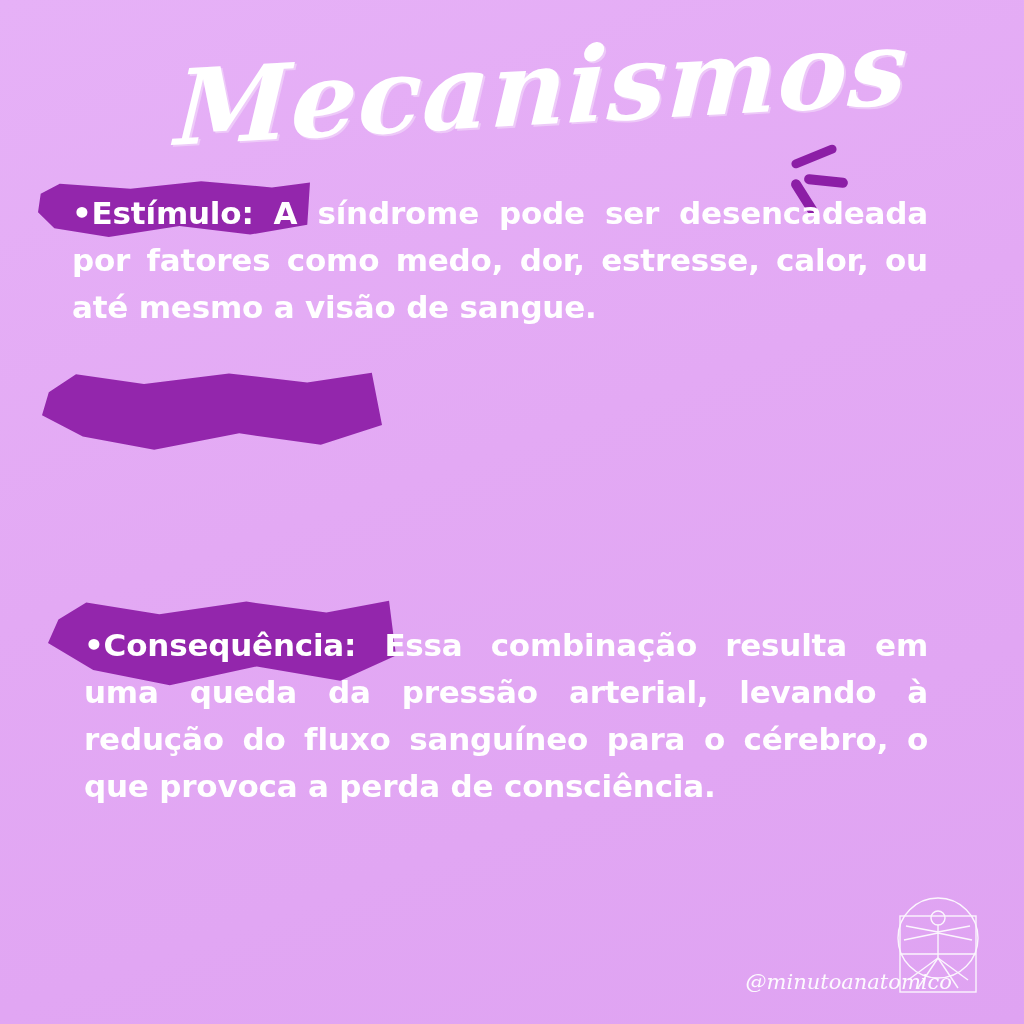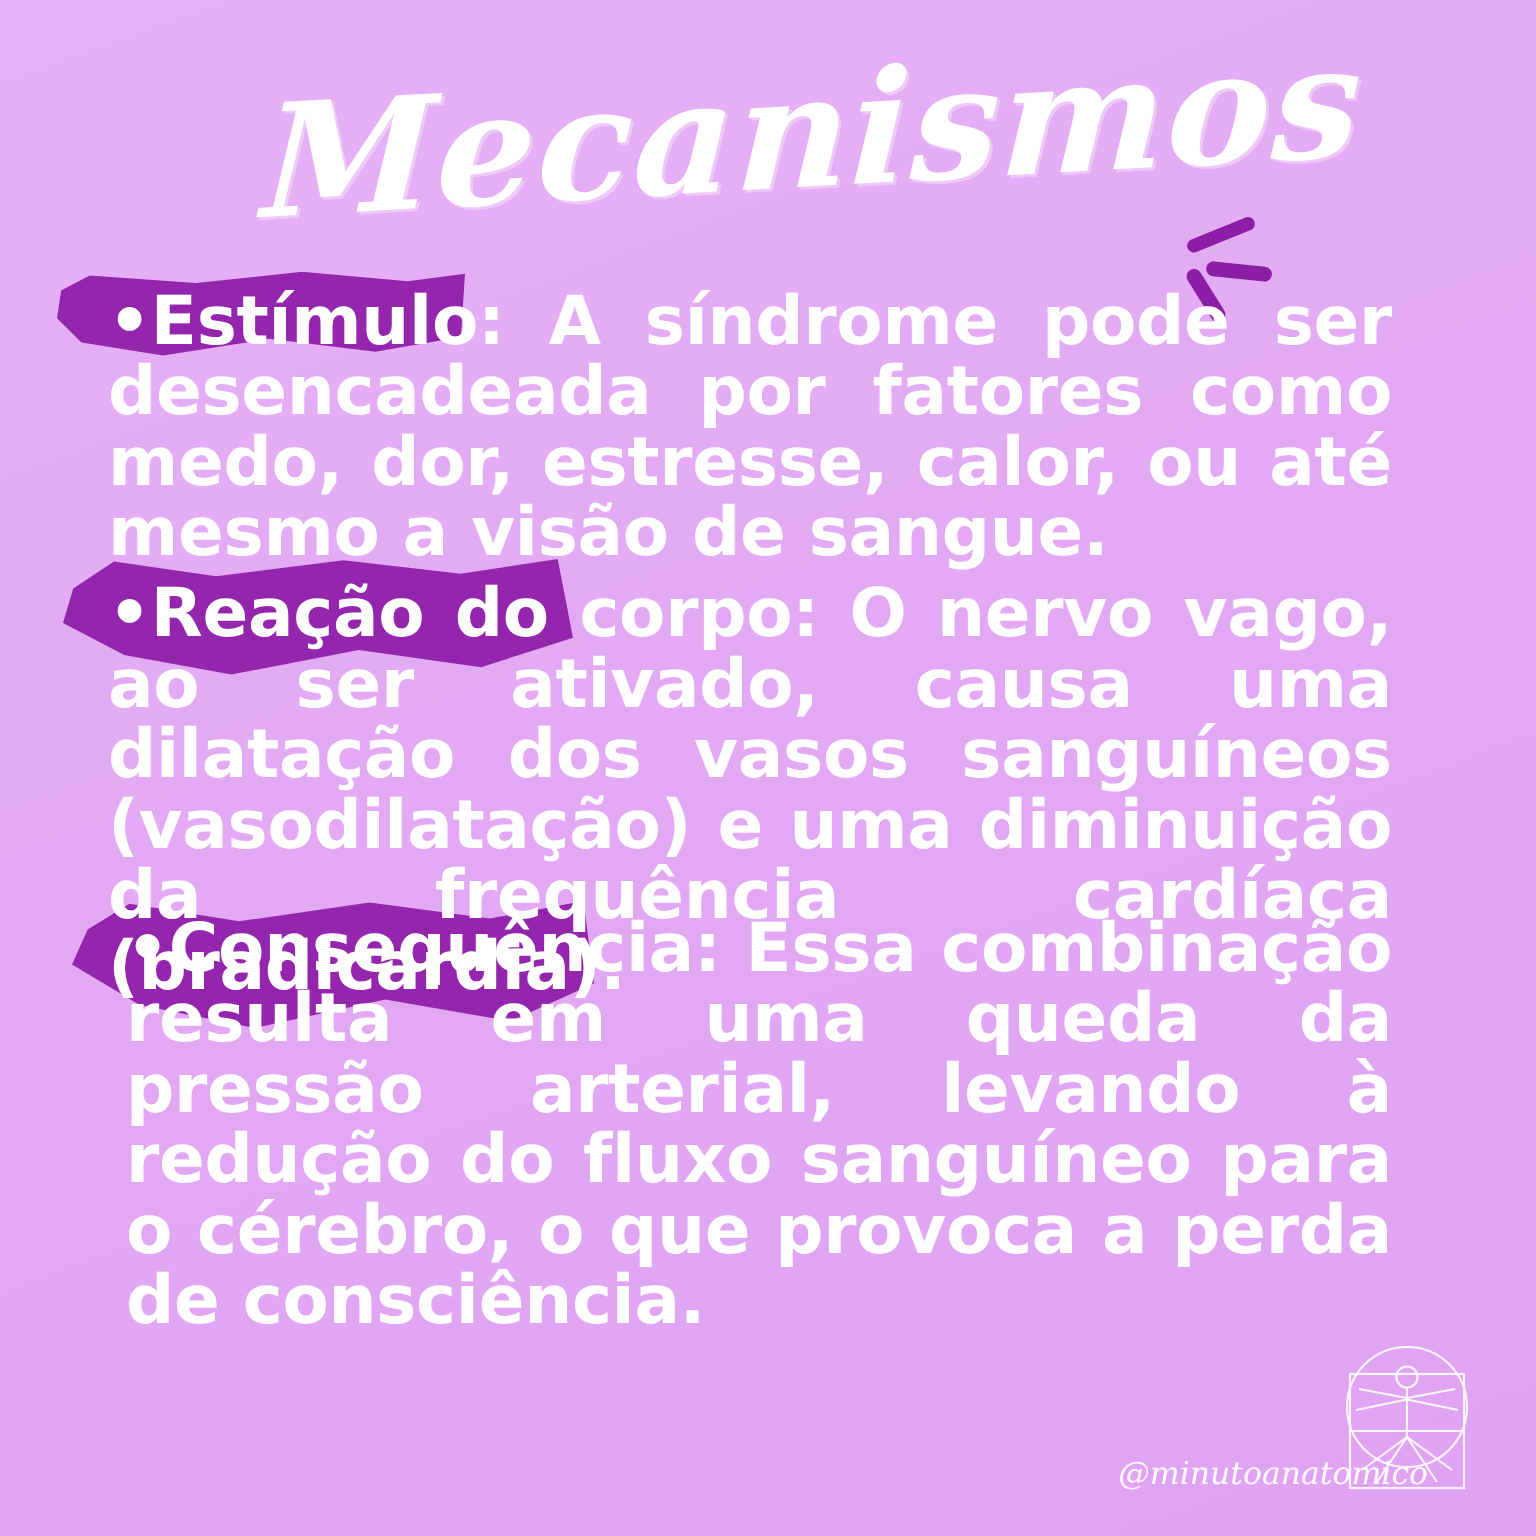--- a/index.html
+++ b/index.html
@@ -93,32 +93,32 @@
     height: 90px;
     clip-path: polygon(3% 24%, 11% 5%, 32% 18%, 57% 4%, 80% 16%, 98% 3%, 100% 64%, 84% 92%, 60% 76%, 35% 97%, 13% 80%, 0 50%);
   }
 
   .para {
     position: relative;
     z-index: 2;
     color: #ffffff;
     font-family: "DejaVu Sans", sans-serif;
     font-weight: 700;
-    font-size: 45px;
+    font-size: 31px;
     line-height: 47px;
     text-align: justify;
     text-justify: inter-word;
     letter-spacing: -0.2px;
   }
   .para b { font-weight: 800; }
   .para .lead { font-weight: 800; }
 
   #p1 { top: 190px; }
   #p2 { top: 385px; }
-  #p3 { top: 608px; }
+  #p3 { top: 622px; }
   #p3 .para { padding-left: 12px; }
 
   
   .watermark {
     position: absolute;
     right: 22px;
     bottom: 16px;
     width: 300px;
     height: 120px;
   }
@@ -156,23 +156,20 @@
       <span class="ta3"></span>
     </div>
   </div>
 
   <div class="highlight hl-a"></div>
   <div class="block" id="p1">
     <div class="para"><b class="lead">•Estímulo:</b><span> A síndrome pode ser desencadeada por fatores como medo, dor, estresse, calor, ou até mesmo a visão de sangue.</span></div>
   </div>
 
   <div class="highlight hl-b"></div>
-  <div class="block" id="p2">
-    <div class="para"><b class="lead">•Reação do corpo</b><span>: O nervo vago, ao ser ativado, causa uma dilatação dos vasos sanguíneos (vasodilatação) e uma diminuição da frequência cardíaca (bradicardia).</span></div>
-  </div>
 
   <div class="highlight hl-c"></div>
   <div class="block" id="p3">
     <div class="para"><b class="lead"> •Consequência:</b><span> Essa combinação resulta em uma queda da pressão arterial, levando à redução do fluxo sanguíneo para o cérebro, o que provoca a perda de consciência.</span></div>
   </div>
 
   <div class="watermark">
     <div class="vitruvian">
       <svg viewBox="0 0 112 112" width="112" height="112" aria-hidden="true">
         <g fill="none" stroke="#ffffff" stroke-width="1.4" opacity="0.9">

